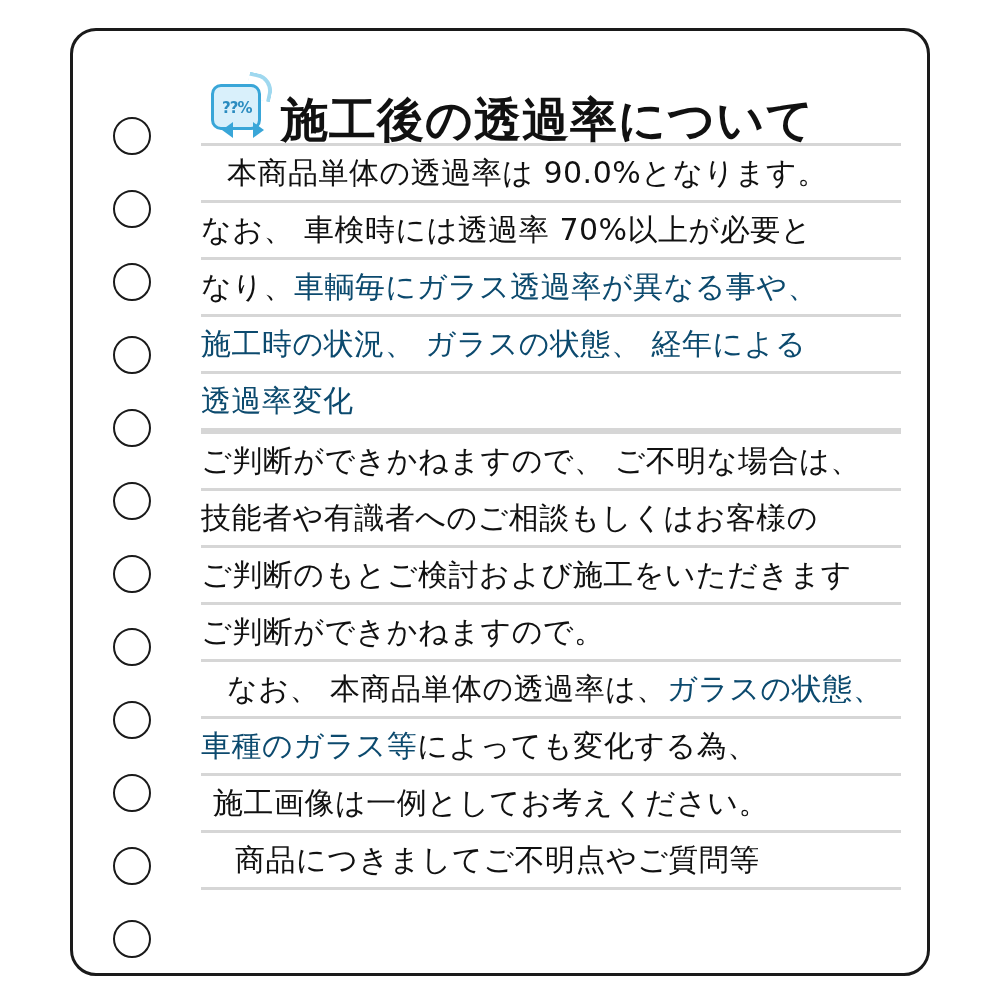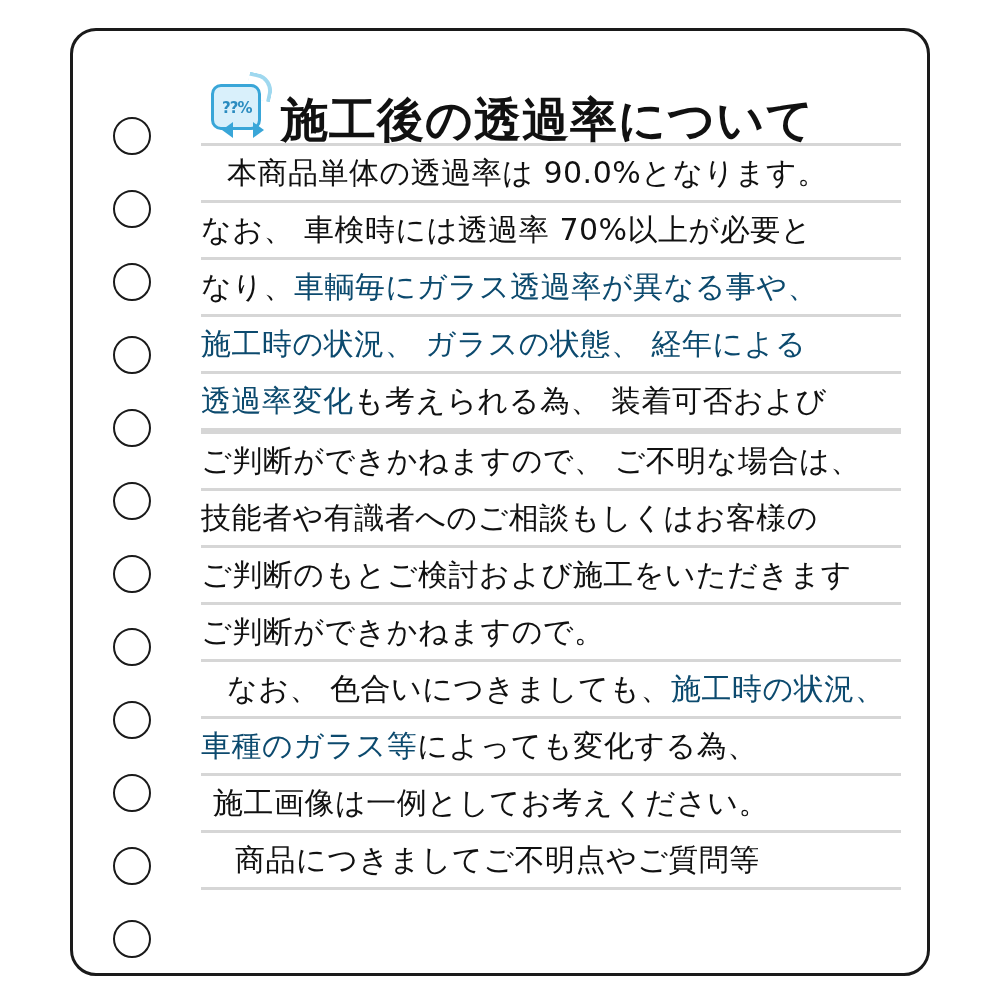--- a/index.html
+++ b/index.html
@@ -212,43 +212,42 @@
           <span>なり、 </span>
           <span class="pink">車輌毎にガラス透過率が異なる事や、</span>
         </div>
         <div class="rule"></div>
         <div class="line">
           <span class="pink">施工時の状況、 ガラスの状態、 経年による</span>
         </div>
         <div class="rule"></div>
         <div class="line">
           <span class="pink">透過率変化</span>
-          <span>も考えられる為、 装着可否および</span>
         </div>
         <div class="rule"></div>
         <div class="rule"></div>
         <div class="line">
           <span>ご判断ができかねますので、 ご不明な場合は、</span>
         </div>
         <div class="rule"></div>
         <div class="line">
           <span>技能者や有識者へのご相談もしくはお客様の</span>
         </div>
         <div class="rule"></div>
         <div class="line">
           <span>ご判断のもとご検討および施工をいただきます</span>
         </div>
         <div class="rule"></div>
         <div class="line">
           <span>ご判断ができかねますので。</span>
         </div>
         <div class="rule"></div>
         <div class="line indent">
-          <span>なお、 色合いにつきましても、 </span>
-          <span class="pink">施工時の状況、</span>
+          <span>なお、 本商品単体の透過率は、 </span>
+          <span class="pink">ガラスの状態、</span>
         </div>
         <div class="rule"></div>
         <div class="line">
           <span class="pink">車種のガラス等</span>
           <span>によっても変化する為、</span>
         </div>
         <div class="rule"></div>
         <div class="line indent3">
           <span>施工画像は一例としてお考えください。</span>
         </div>

